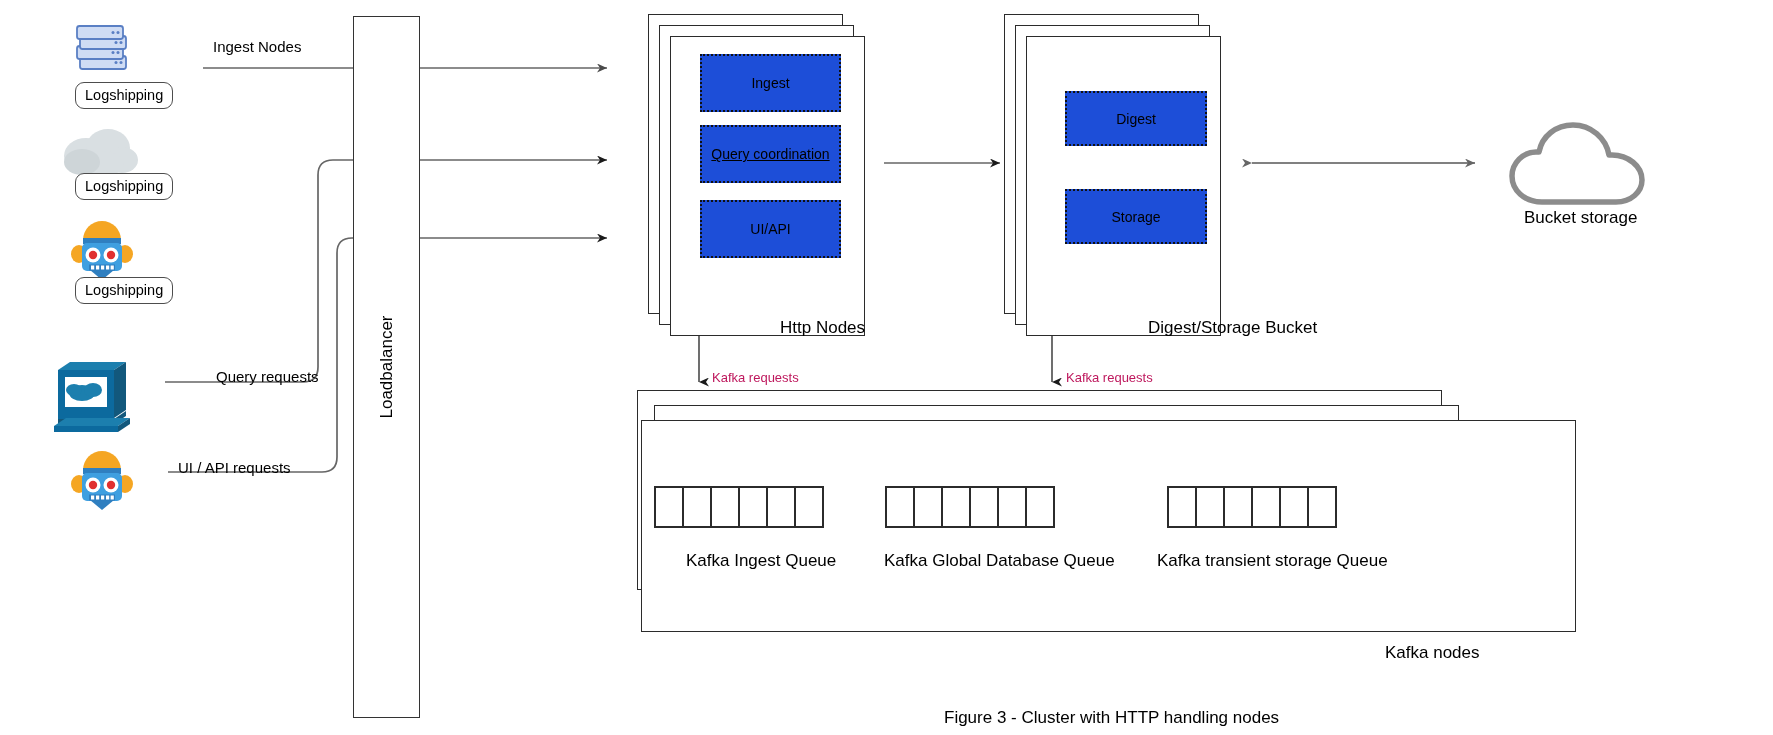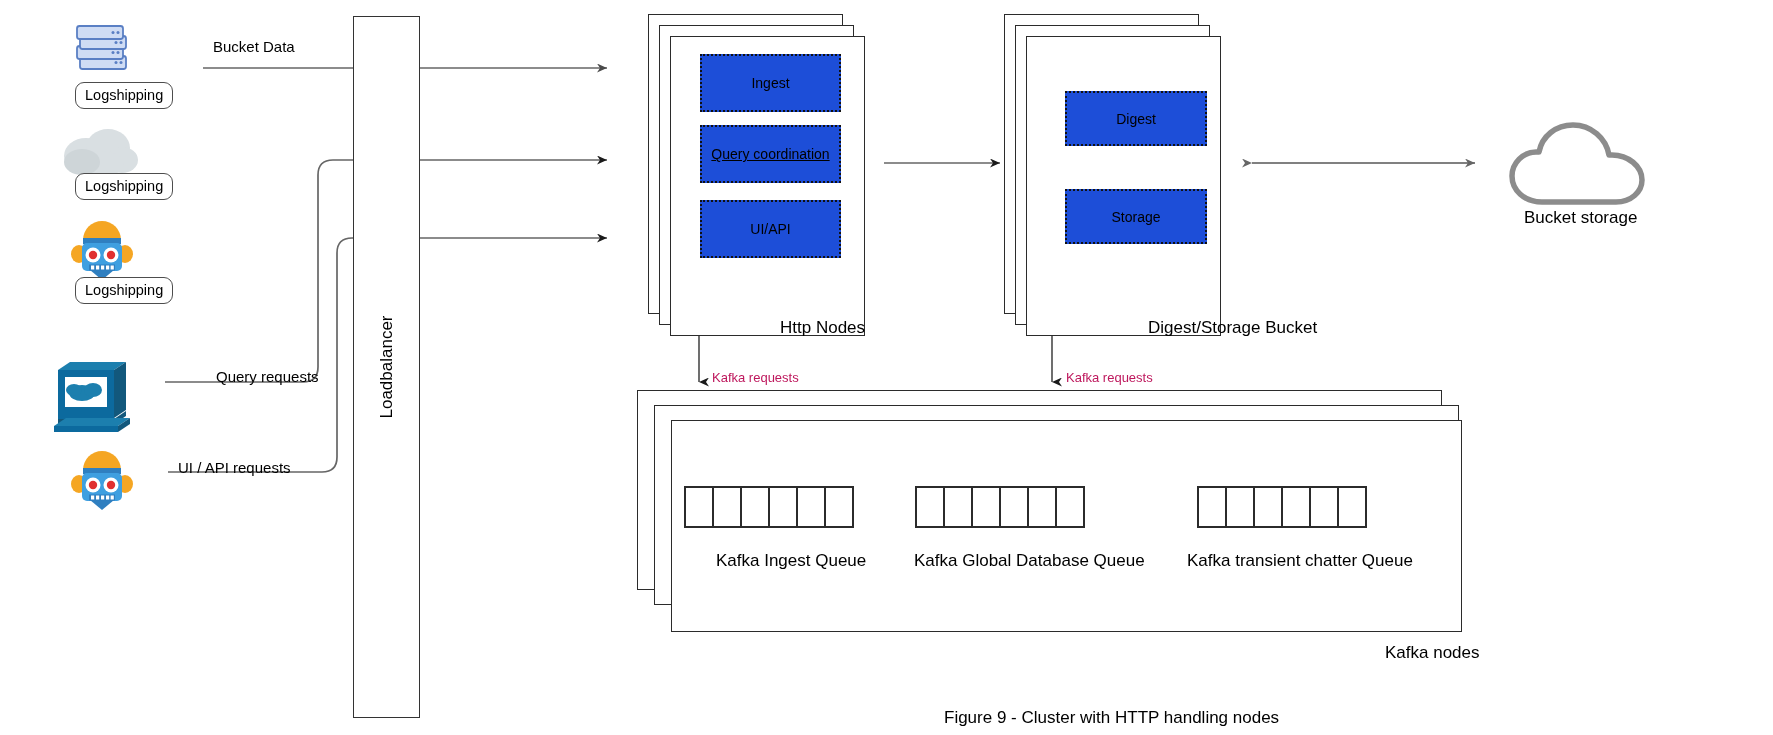--- a/index.html
+++ b/index.html
@@ -167,21 +167,21 @@
         <rect x="25" y="47.5" width="3.2" height="4"></rect>
         <rect x="30" y="47.5" width="3.2" height="4"></rect>
         <rect x="35" y="47.5" width="3.2" height="4"></rect>
         <rect x="40" y="47.5" width="3.2" height="4"></rect>
         <rect x="44.6" y="47.5" width="3.2" height="4"></rect>
       </g>
     </svg>
   </div>
   <div class="abs lbl" style="left:178px;top:459px;">UI / API requests</div>
 
-  <div class="abs lbl" style="left:213px;top:38px;">Bucket Data</div>
+  <div class="abs lbl" style="left:213px;top:38px;">Ingest Nodes</div>
 
   <div class="abs lb-box" style="left:353px;top:16px;width:67px;height:702px;">
     <span class="lb-text">Loadbalancer</span>
   </div>
 
   <div class="abs node-card" style="left:648px;top:14px;width:195px;height:300px;"></div>
   <div class="abs node-card" style="left:659px;top:25px;width:195px;height:300px;"></div>
   <div class="abs node-card" style="left:670px;top:36px;width:195px;height:300px;">
     <div class="dotted" style="position:absolute;left:29px;top:17px;width:141px;height:58px;">Ingest</div>
     <div class="dotted" style="position:absolute;left:29px;top:88px;width:141px;height:58px;text-decoration:underline;">Query coordination</div>
@@ -205,21 +205,21 @@
                C136,74 125,84 110,84 Z" fill="#ffffff" stroke="#8c8c8c" stroke-width="5.5" stroke-linejoin="round"></path>
     </svg>
   </div>
   <div class="abs lbl-lg" style="left:1524px;top:208px;">Bucket storage</div>
 
   <div class="abs lbl-sm" style="left:712px;top:370px;">Kafka requests</div>
   <div class="abs lbl-sm" style="left:1066px;top:370px;">Kafka requests</div>
 
   <div class="abs node-card" style="left:637px;top:390px;width:805px;height:200px;"></div>
   <div class="abs node-card" style="left:654px;top:405px;width:805px;height:200px;"></div>
-  <div class="abs node-card" style="left:671px;top:420px;width:791px;height:212px;">
+  <div class="abs node-card" style="left:641px;top:420px;width:935px;height:212px;">
 
     <div class="queue abs" style="left:12px;top:65px;">
       <div class="qcell" style="width:30px;height:42px;"></div>
       <div class="qcell" style="width:30px;height:42px;margin-left:-2px;"></div>
       <div class="qcell" style="width:30px;height:42px;margin-left:-2px;"></div>
       <div class="qcell" style="width:30px;height:42px;margin-left:-2px;"></div>
       <div class="qcell" style="width:30px;height:42px;margin-left:-2px;"></div>
       <div class="qcell" style="width:30px;height:42px;margin-left:-2px;"></div>
     </div>
     <div class="abs lbl-lg" style="left:44px;top:130px;">Kafka Ingest Queue</div>
@@ -235,20 +235,20 @@
     <div class="abs lbl-lg" style="left:242px;top:130px;">Kafka Global Database Queue</div>
 
     <div class="queue abs" style="left:525px;top:65px;">
       <div class="qcell" style="width:30px;height:42px;"></div>
       <div class="qcell" style="width:30px;height:42px;margin-left:-2px;"></div>
       <div class="qcell" style="width:30px;height:42px;margin-left:-2px;"></div>
       <div class="qcell" style="width:30px;height:42px;margin-left:-2px;"></div>
       <div class="qcell" style="width:30px;height:42px;margin-left:-2px;"></div>
       <div class="qcell" style="width:30px;height:42px;margin-left:-2px;"></div>
     </div>
-    <div class="abs lbl-lg" style="left:515px;top:130px;">Kafka transient chatter Queue</div>
+    <div class="abs lbl-lg" style="left:515px;top:130px;">Kafka transient storage Queue</div>
   </div>
 
   <div class="abs lbl-lg" style="left:1385px;top:643px;">Kafka nodes</div>
 
-  <div class="abs lbl-lg" style="left:944px;top:708px;">Figure 9 - Cluster with HTTP handling nodes</div>
+  <div class="abs lbl-lg" style="left:944px;top:708px;">Figure 3 - Cluster with HTTP handling nodes</div>
 
 </div>
 
 </body></html>

